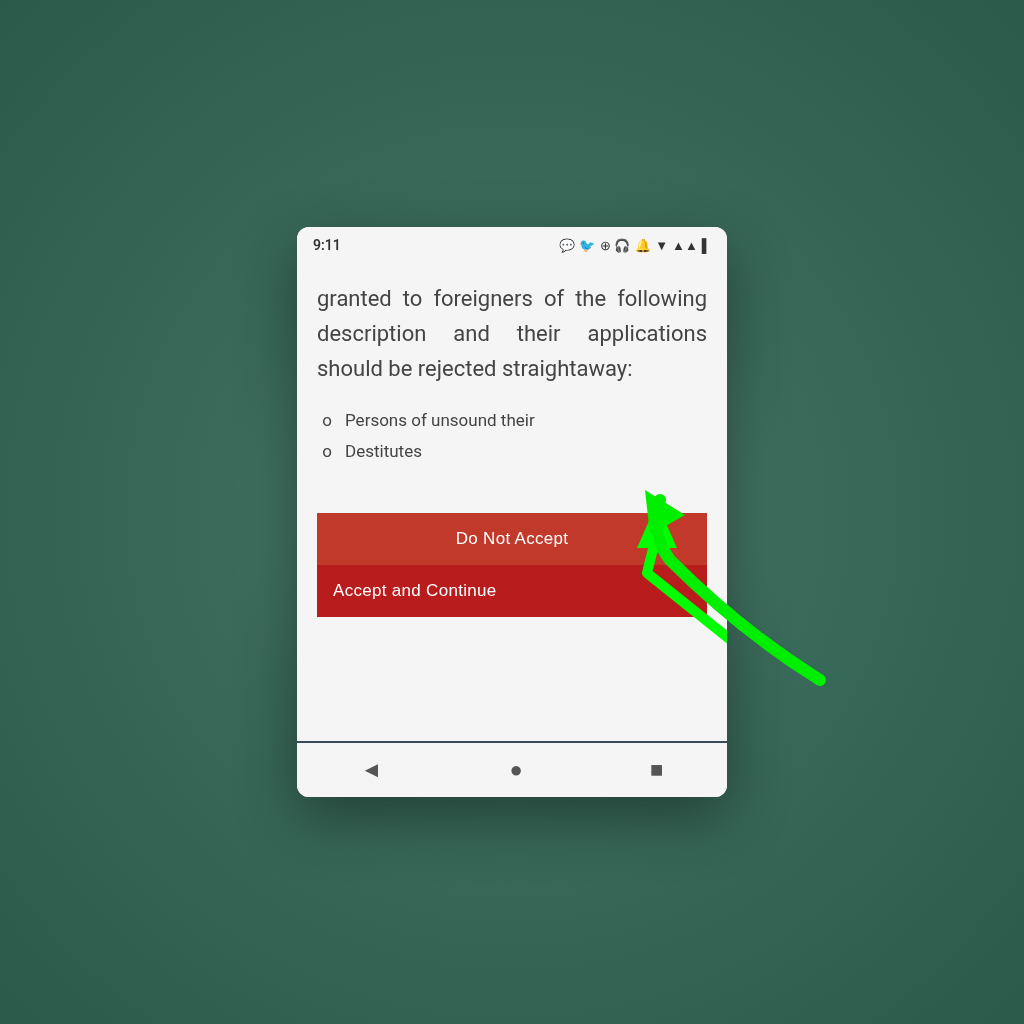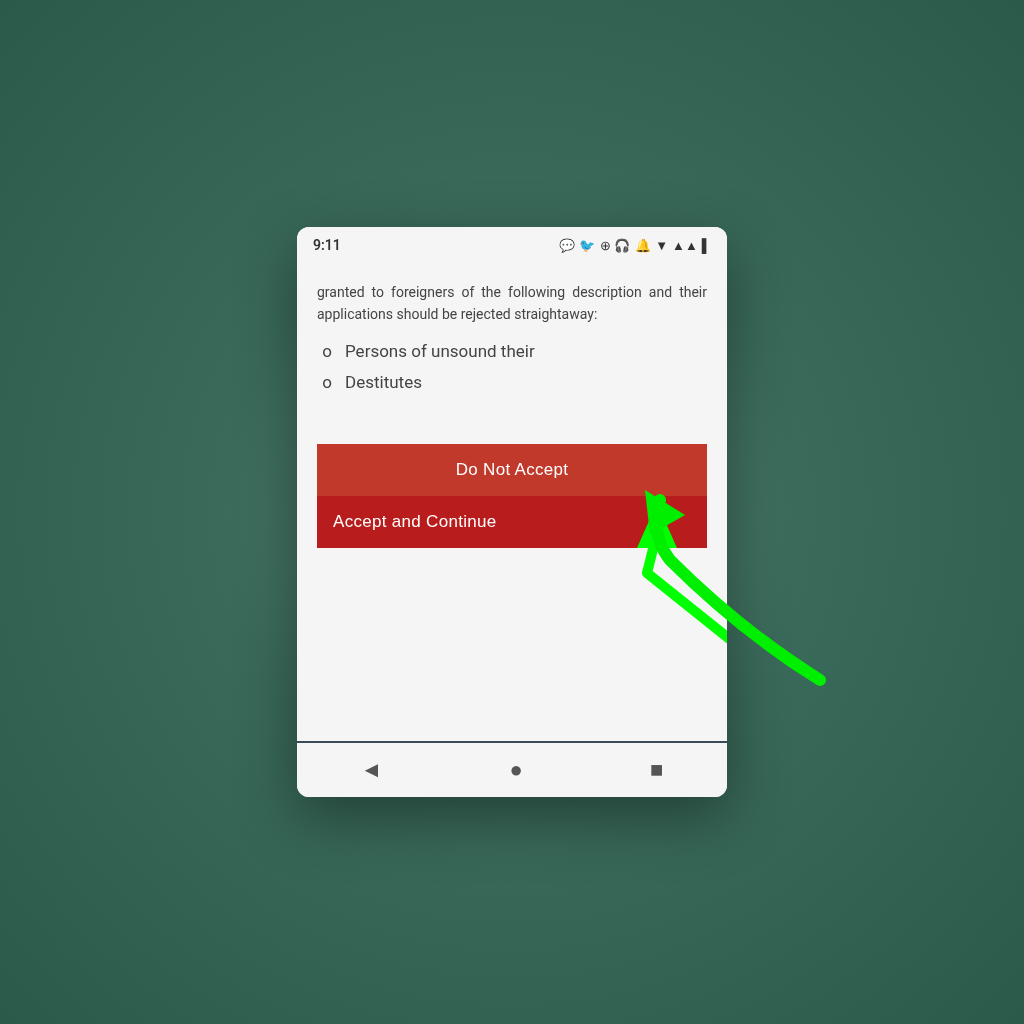--- a/index.html
+++ b/index.html
@@ -50,25 +50,25 @@
       font-size: 13px;
     }
 
     .content-area {
       background: #f5f5f5;
       padding: 20px 20px 30px;
       min-height: 480px;
     }
 
     .body-text {
-      font-size: 14px;
+      font-size: 22px;
       color: #444;
       line-height: 1.6;
       text-align: justify;
-      margin-bottom: 12px;
+      margin-bottom: 20px;
     }
 
     .list-items {
       margin: 10px 0 30px;
     }
 
     .list-item {
       font-size: 17px;
       color: #444;
       line-height: 1.6;

